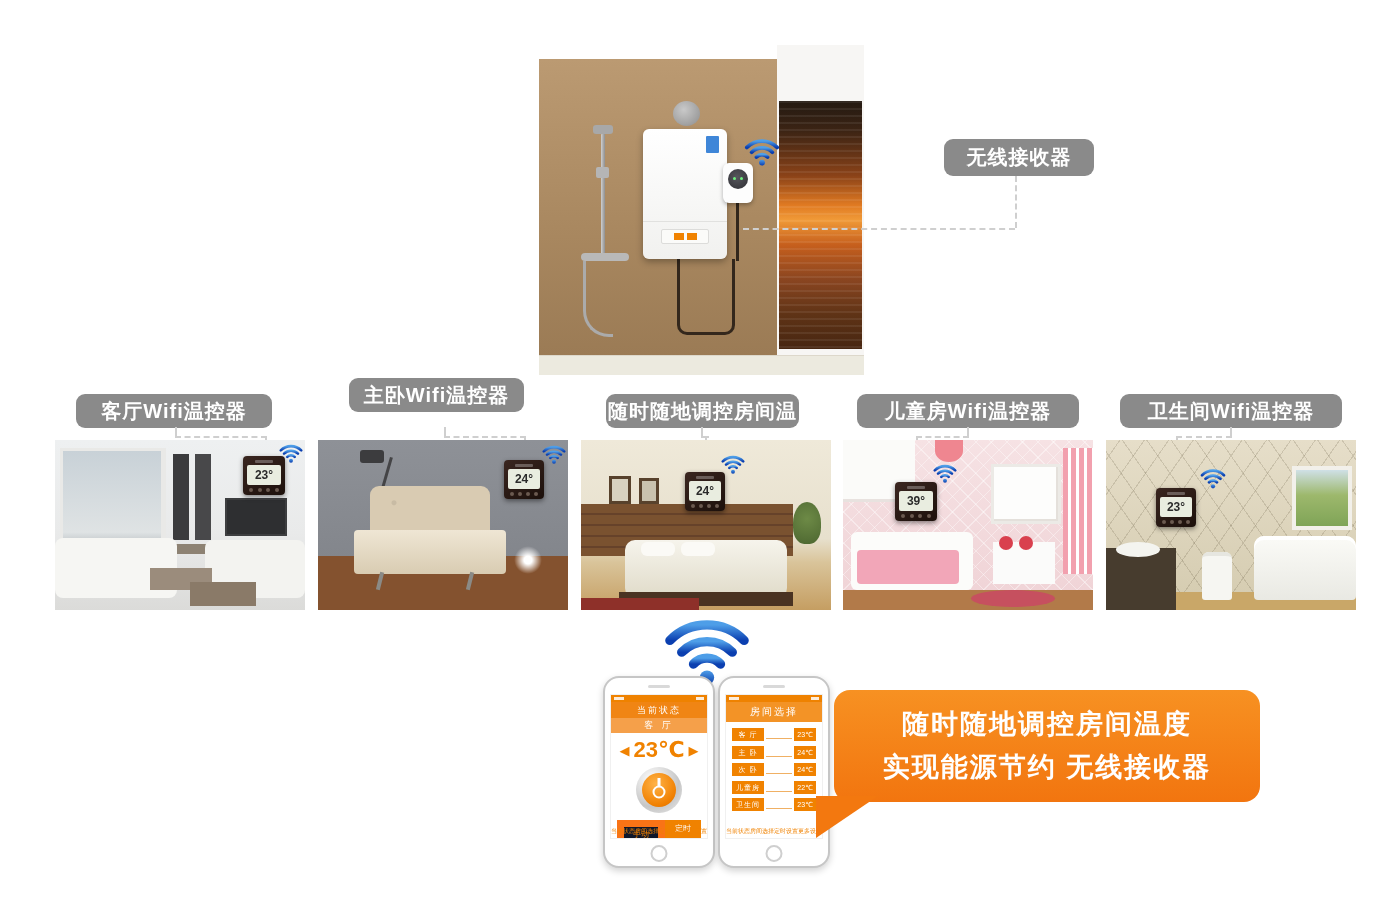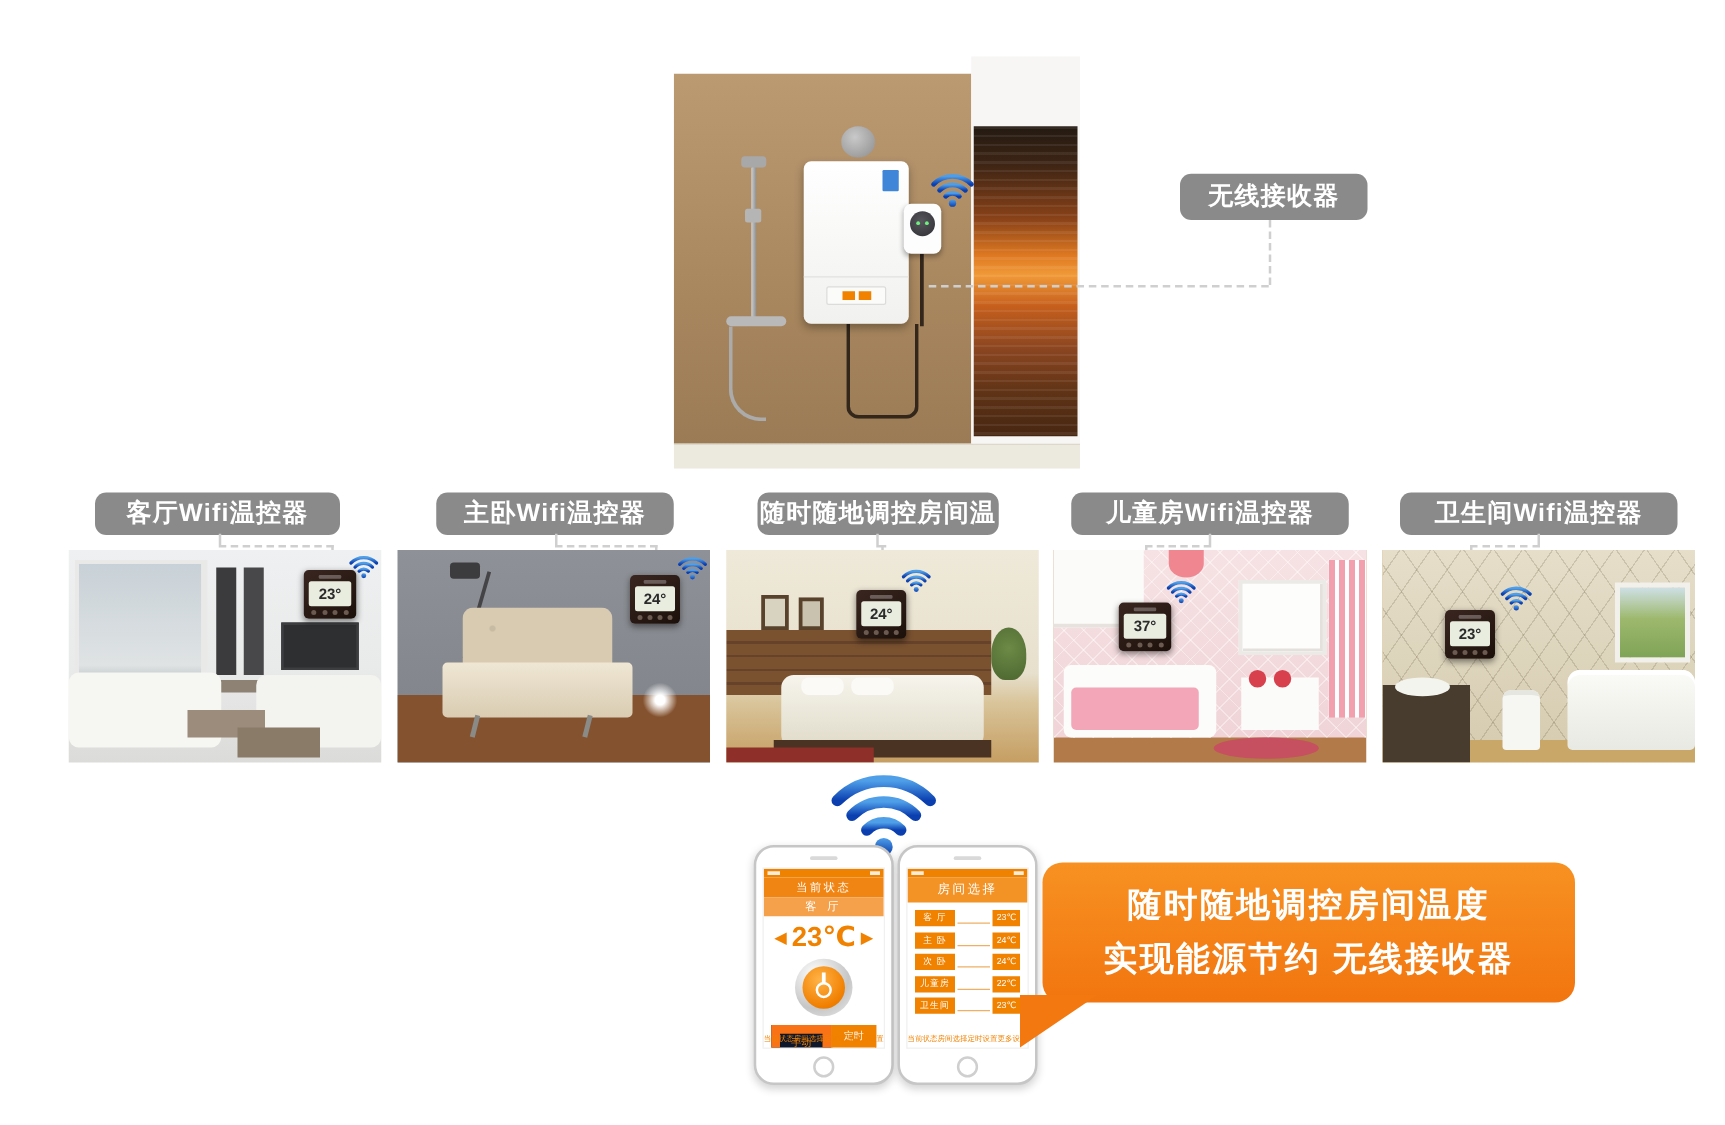--- a/index.html
+++ b/index.html
@@ -244,21 +244,21 @@
   </div>
 
   <div class="tag" style="left:925px; top:139px; width:150px; height:37px; line-height:37px;">
     <span>无线接收器</span>
   </div>
   <div class="dash-v" style="left:996px; top:176px; height:52px;"></div>
   <div class="dash-h" style="left:724px; top:228px; width:272px;"></div>
 
   <div class="tag" style="left:57px;  top:394px; width:196px;">
     <span>客厅Wifi温控器</span></div>
-  <div class="tag" style="left:330px; top:394px; width:190px;">
+  <div class="tag" style="left:330px; top:378px; width:175px;">
     <span>主卧Wifi温控器</span></div>
   <div class="tag" style="left:587px; top:394px; width:193px;">
     <span>随时随地调控房间温度</span></div>
   <div class="tag" style="left:1101px; top:394px; width:222px;">
     <span>卫生间Wifi温控器</span></div>
   <div class="tag" style="left:838px; top:394px; width:222px;">
     <span>儿童房Wifi温控器</span></div>
 
   <div class="dash-v" style="left:156px; top:427px; height:9px;"></div>
   <div class="dash-h" style="left:156px; top:436px; width:92px;"></div>
@@ -364,21 +364,21 @@
     <div class="kd-curtain"></div>
     <div class="kd-bed"></div>
     <div class="kd-blanket"></div>
     <div class="kd-desk"></div>
     <div class="kd-ch1"></div>
     <div class="kd-ch2"></div>
     <div class="kd-rug"></div>
     <div class="thermo" style="left:52px; top:42px; width:42px;">
       <div class="brand"></div>
       <div class="lcd">
-          <span>37°</span>
+          <span>39°</span>
         </div>
       <div class="keys">
           <i></i>
           <i></i>
           <i></i>
           <i></i>
         </div>
     </div>
     <svg class="wifi" style="left:88px; top:22px;" width="28" height="21" viewBox="0 0 120 90">
         <use href="#wifiIcon"></use>

